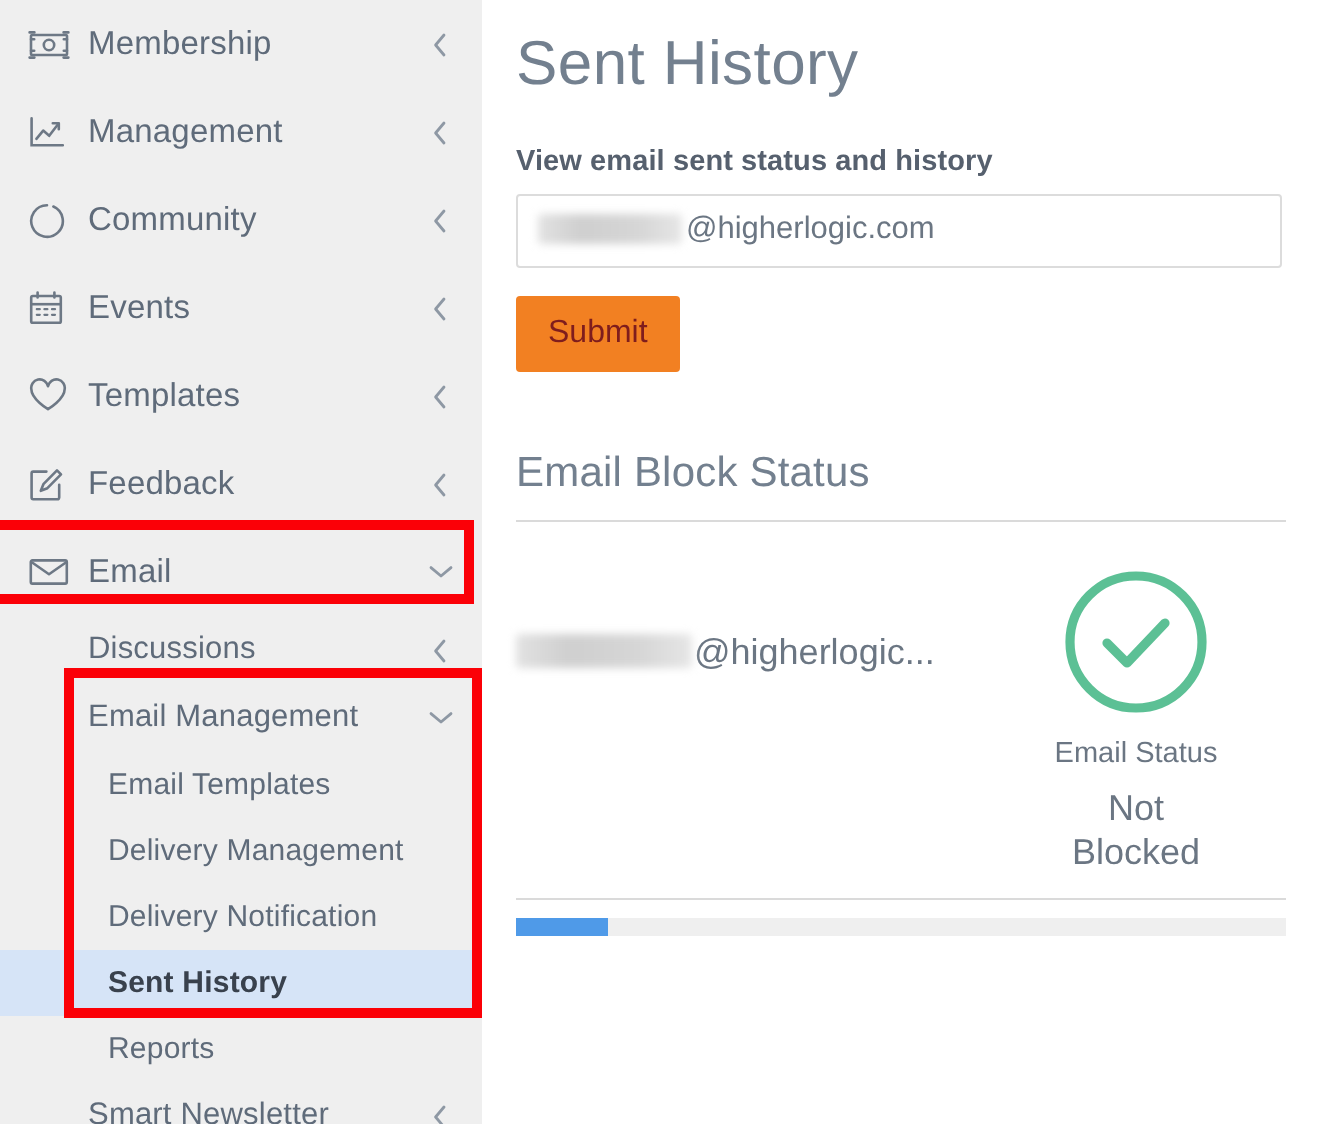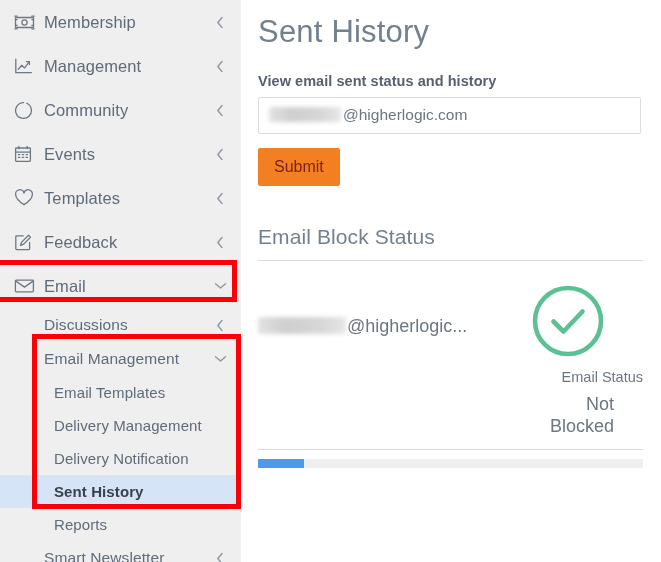--- a/index.html
+++ b/index.html
@@ -211,21 +211,21 @@
   .status-email {
     flex: 1 1 auto;
     font-size: 18px;
     color: #6b7683;
     padding-top: 33px;
     white-space: nowrap;
   }
   .status-block {
     flex: 0 0 auto;
     width: 150px;
-    text-align: right;
+    text-align: center;
   }
   .check-circle {
     width: 76px;
     height: 76px;
     margin: 0 auto;
   }
   .status-caption {
     margin-top: 10px;
     font-size: 14.5px;
     color: #6b7683;

